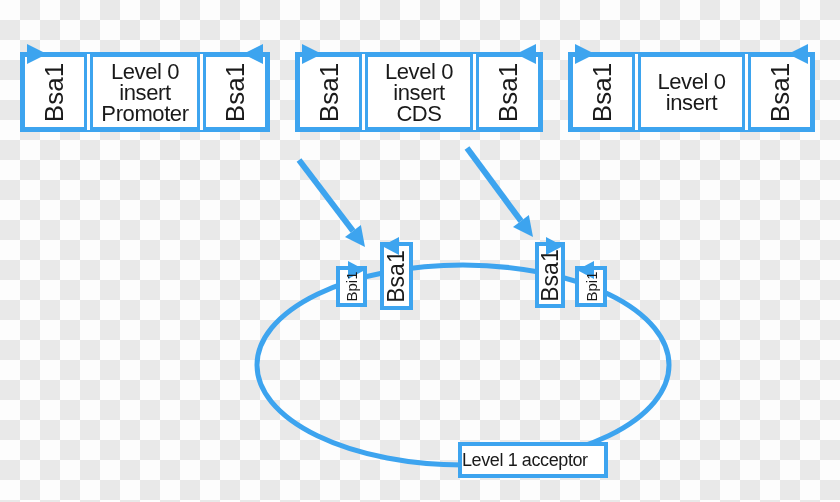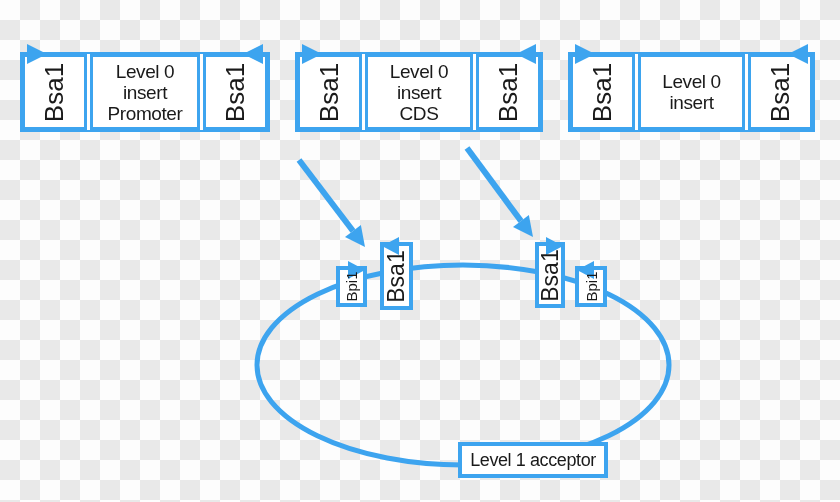--- a/index.html
+++ b/index.html
@@ -22,21 +22,21 @@
     position:absolute; top:52px; height:80px; z-index:2;
     box-sizing:border-box; border:2px solid var(--blue); background:#fff;
     display:flex; gap:3px;
   }
   .cell {
     box-sizing:border-box; border:3px solid var(--blue); background:#fff;
     display:flex; align-items:center; justify-content:center;
   }
   .cell.site { flex:0 0 50px; }
   .cell.mid  { flex:1; flex-direction:column; text-align:center;
-               font-size:19px; line-height:21px; letter-spacing:-0.4px; }
+               font-size:22px; line-height:21px; letter-spacing:-0.4px; }
 
   .vtext { transform:rotate(-90deg); white-space:nowrap; font-size:26px; }
   .vtext.f23 { font-size:23px; }
   .vtext.f15 { font-size:15px; }
 
   
   .tri { position:absolute; width:0; height:0;
          border-top:10px solid transparent; border-bottom:10px solid transparent; }
   .tri-r { border-left:20px solid var(--blue); }
   .tri-l { border-right:20px solid var(--blue); }
@@ -51,21 +51,21 @@
     display:flex; align-items:center; justify-content:center;
   }
   .mini .tri { top:-9px; border-top-width:9px; border-bottom-width:9px; }
   .mini .tri-r { border-left-width:17px; right:-2px; }
   .mini .tri-l { border-right-width:17px; left:-2px; }
 
   
   .acceptor {
     position:absolute; left:458px; top:442px; width:150px; height:36px; z-index:2;
     box-sizing:border-box; border:4px solid var(--blue); background:#fff;
-    display:flex; align-items:center; justify-content:center;
+    display:flex; align-items:center; 
     font-size:18px; letter-spacing:-0.4px;
   }
 </style>
 </head>
 <body>
 
 <div class="canvas">
 
   <svg class="overlay" width="840" height="502" viewBox="0 0 840 502">
     <ellipse cx="463" cy="365" rx="206" ry="100" stroke-width="5" class="blue-stroke"></ellipse>

